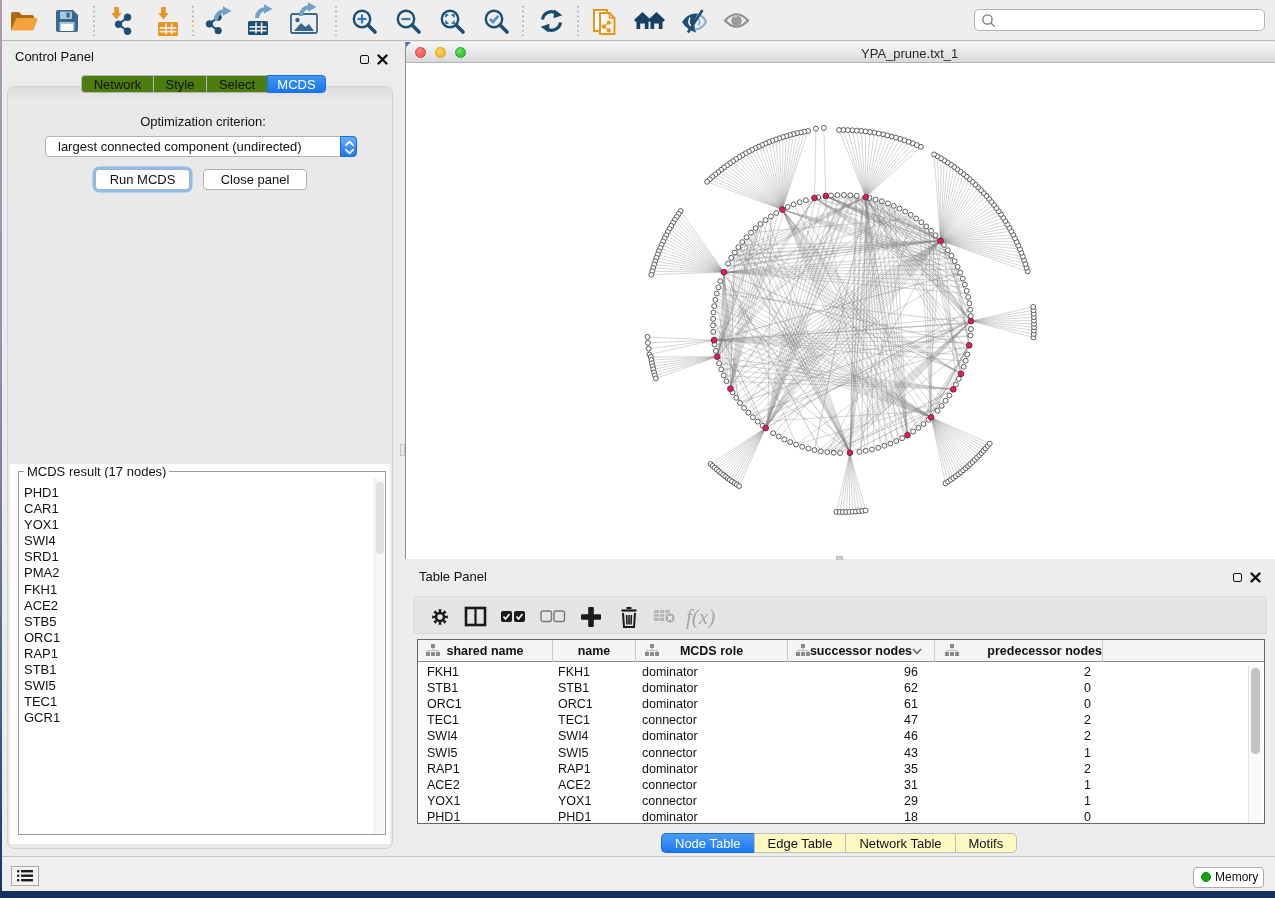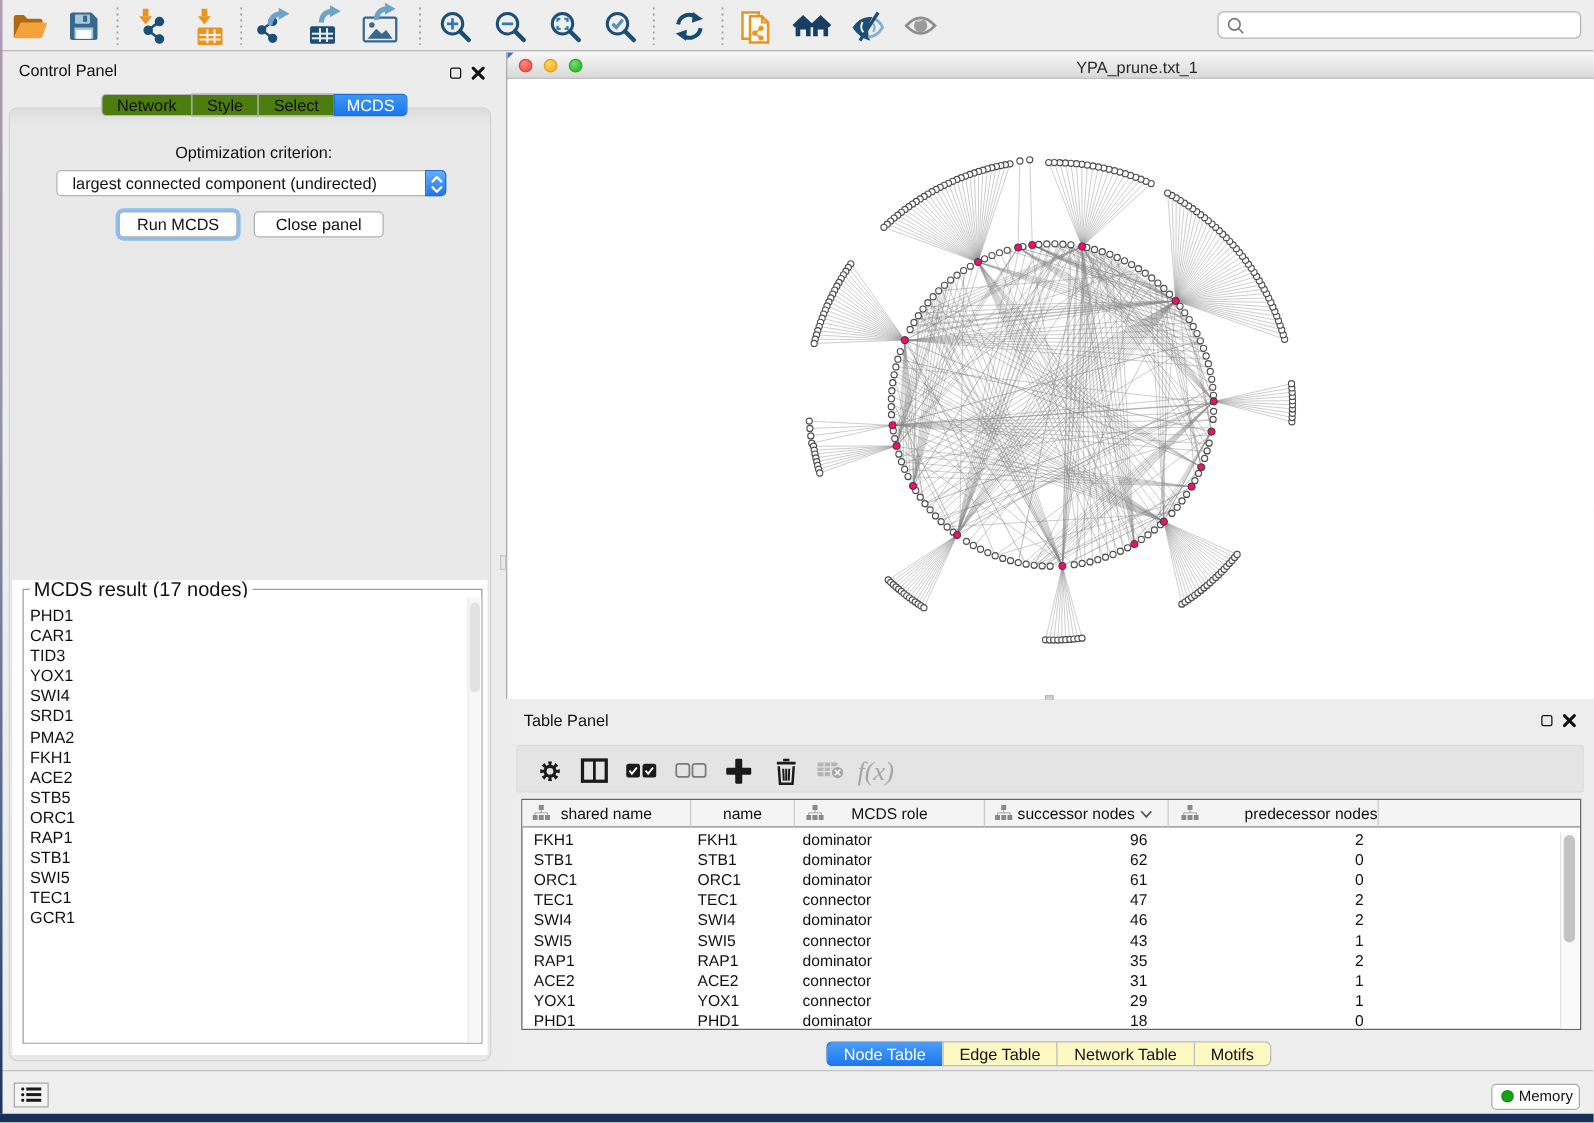--- a/index.html
+++ b/index.html
@@ -37,21 +37,21 @@
 #optlabel { position:absolute; left:0; width:402px; top:72px; text-align:center; font-size:13px; color:#111; }
 #dropdown { position:absolute; left:43px; top:94px; width:312px; height:21px; background:#fff; border:1px solid #b3b3b3; border-radius:4px; font-size:13px; color:#111; line-height:19px; padding-left:12px; }
 #dropdown .cap { position:absolute; right:-1px; top:-1px; width:17px; height:21px; border-radius:0 4px 4px 0; background:linear-gradient(#66aefc,#2276ea); border:1px solid #1a6fd8; }
 #dropdown .cap svg { position:absolute; left:2px; top:2px; }
 .btn { position:absolute; height:21px; background:#fff; border:1px solid #b0b0b0; border-radius:4px; font-size:13px; color:#111; text-align:center; line-height:19px; }
 #runbtn { left:93px; top:127px; width:95px; box-shadow:0 0 0 2.5px #8bbdf2; }
 #closebtn { left:201px; top:127px; width:104px; }
 
 #resultpanel { position:absolute; left:8px; top:422px; width:380px; height:380px; background:#ffffff; }
 #fieldset { position:absolute; left:16px; top:429px; width:368px; height:364px; border:1px solid #9d9d9d; }
-#fieldset .legend { position:absolute; left:5px; top:-8px; background:#fff; padding:0 3px; font-size:16px; color:#111;text-align:center; }
+#fieldset .legend { position:absolute; left:5px; top:-8px; background:#fff; padding:0 3px; font-size:13px; color:#111;text-align:center; }
 #mcdslist { position:absolute; left:1px; top:6px; width:365px; height:356px; background:#fff; font-size:13px; color:#111; }
 #mcdslist .row { padding-left:4px; height:16.1px; line-height:16.1px; }
 #mcdslist .sb { position:absolute; right:1px; top:0; width:10px; height:356px; background:#f7f7f7; border-left:1px solid #eaeaea; }
 #mcdslist .sb .thumb { position:absolute; left:1px; top:4px; width:8px; height:72px; background:#e2e2e2; border-radius:4px; }
 
 
 #netwin { left:405px; top:42px; width:870px; height:517px; background:#fff; border-left:1px solid #8e8e8e; }
 #nettitle { position:absolute; left:0; top:0; width:870px; height:21px; background:linear-gradient(#f7f7f7,#d9d9d9); border-bottom:1px solid #b2b2b2; }
 #nettitle .t { position:absolute; left:455px; top:4px; font-size:13px; color:#2a2a2a; }
 .tl { position:absolute; top:5px; width:11px; height:11px; border-radius:50%; }
@@ -61,21 +61,21 @@
 #vsplit-handle { left:836px; top:556px; width:7px; height:5px; background:#cfcfcf; border:1px solid #bdbdbd; }
 #hsplit-handle { left:400px; top:444px; width:5px; height:12px; background:#e8e8e8; border:1px solid #c6c6c6; }
 
 
 #tpanel { left:405px; top:560px; width:870px; height:297px; background:#ededed; }
 #tpanel .title { position:absolute; left:14px; top:9px; font-size:13px; color:#111; }
 #ttoolbar { position:absolute; left:8px; top:36px; width:854px; height:38px; background:#e4e4e4; border:1px solid #dcdcdc; border-radius:2px; }
 
 #tablebox { position:absolute; left:12px; top:79px; width:848px; height:185px; border:1px solid #666; background:#fff; }
 #thead { position:absolute; left:0; top:0; width:846px; height:22px; background:#f4f4f4; border-bottom:1px solid #8a8a8a; font-size:12.5px; color:#111; }
-.hcol { position:absolute; top:0; height:22px; line-height:22px; text-align:center; border-right:1px solid #c9c9c9; }
+.hcol { position:absolute; top:0; height:22px; line-height:22px; text-align:center; border-right:1px solid #c9c9c9;font-weight:bold; }
 .hico { position:absolute; top:4px; }
 #tbody { position:absolute; left:0; top:24px; width:846px; font-size:12.5px; color:#111; }
 .trow { position:absolute; height:16.1px; line-height:16.1px; width:100%; }
 .c0 { position:absolute; left:9px; } .c1 { position:absolute; left:140px; }
 .c2 { position:absolute; left:224px; } .c3 { position:absolute; width:100px; left:400px; text-align:right; }
 .c4 { position:absolute; width:100px; left:573px; text-align:right; }
 #tscroll { position:absolute; right:1px; top:26px; width:15px; height:157px; background:#fafafa; border-left:1px solid #e3e3e3; }
 #tscroll .thumb { position:absolute; left:2px; top:2px; width:9px; height:86px; background:#c3c3c3; border-radius:5px; }
 
 #btabs { position:absolute; left:256px; top:273px; height:20px; display:flex; }
@@ -258,21 +258,20 @@
   </div>
   <div class="btn" id="runbtn">Run MCDS</div>
   <div class="btn" id="closebtn">Close panel</div>
   <div id="resultpanel"></div>
   <div id="fieldset">
     <div class="legend">MCDS result (17 nodes)</div>
     <div id="mcdslist">
         <div style="height:7px;"></div>
         <div class="row">PHD1</div>
         <div class="row">CAR1</div>
-        <div class="row">TID3</div>
         <div class="row">YOX1</div>
         <div class="row">SWI4</div>
         <div class="row">SRD1</div>
         <div class="row">PMA2</div>
         <div class="row">FKH1</div>
         <div class="row">ACE2</div>
         <div class="row">STB5</div>
         <div class="row">ORC1</div>
         <div class="row">RAP1</div>
         <div class="row">STB1</div>

